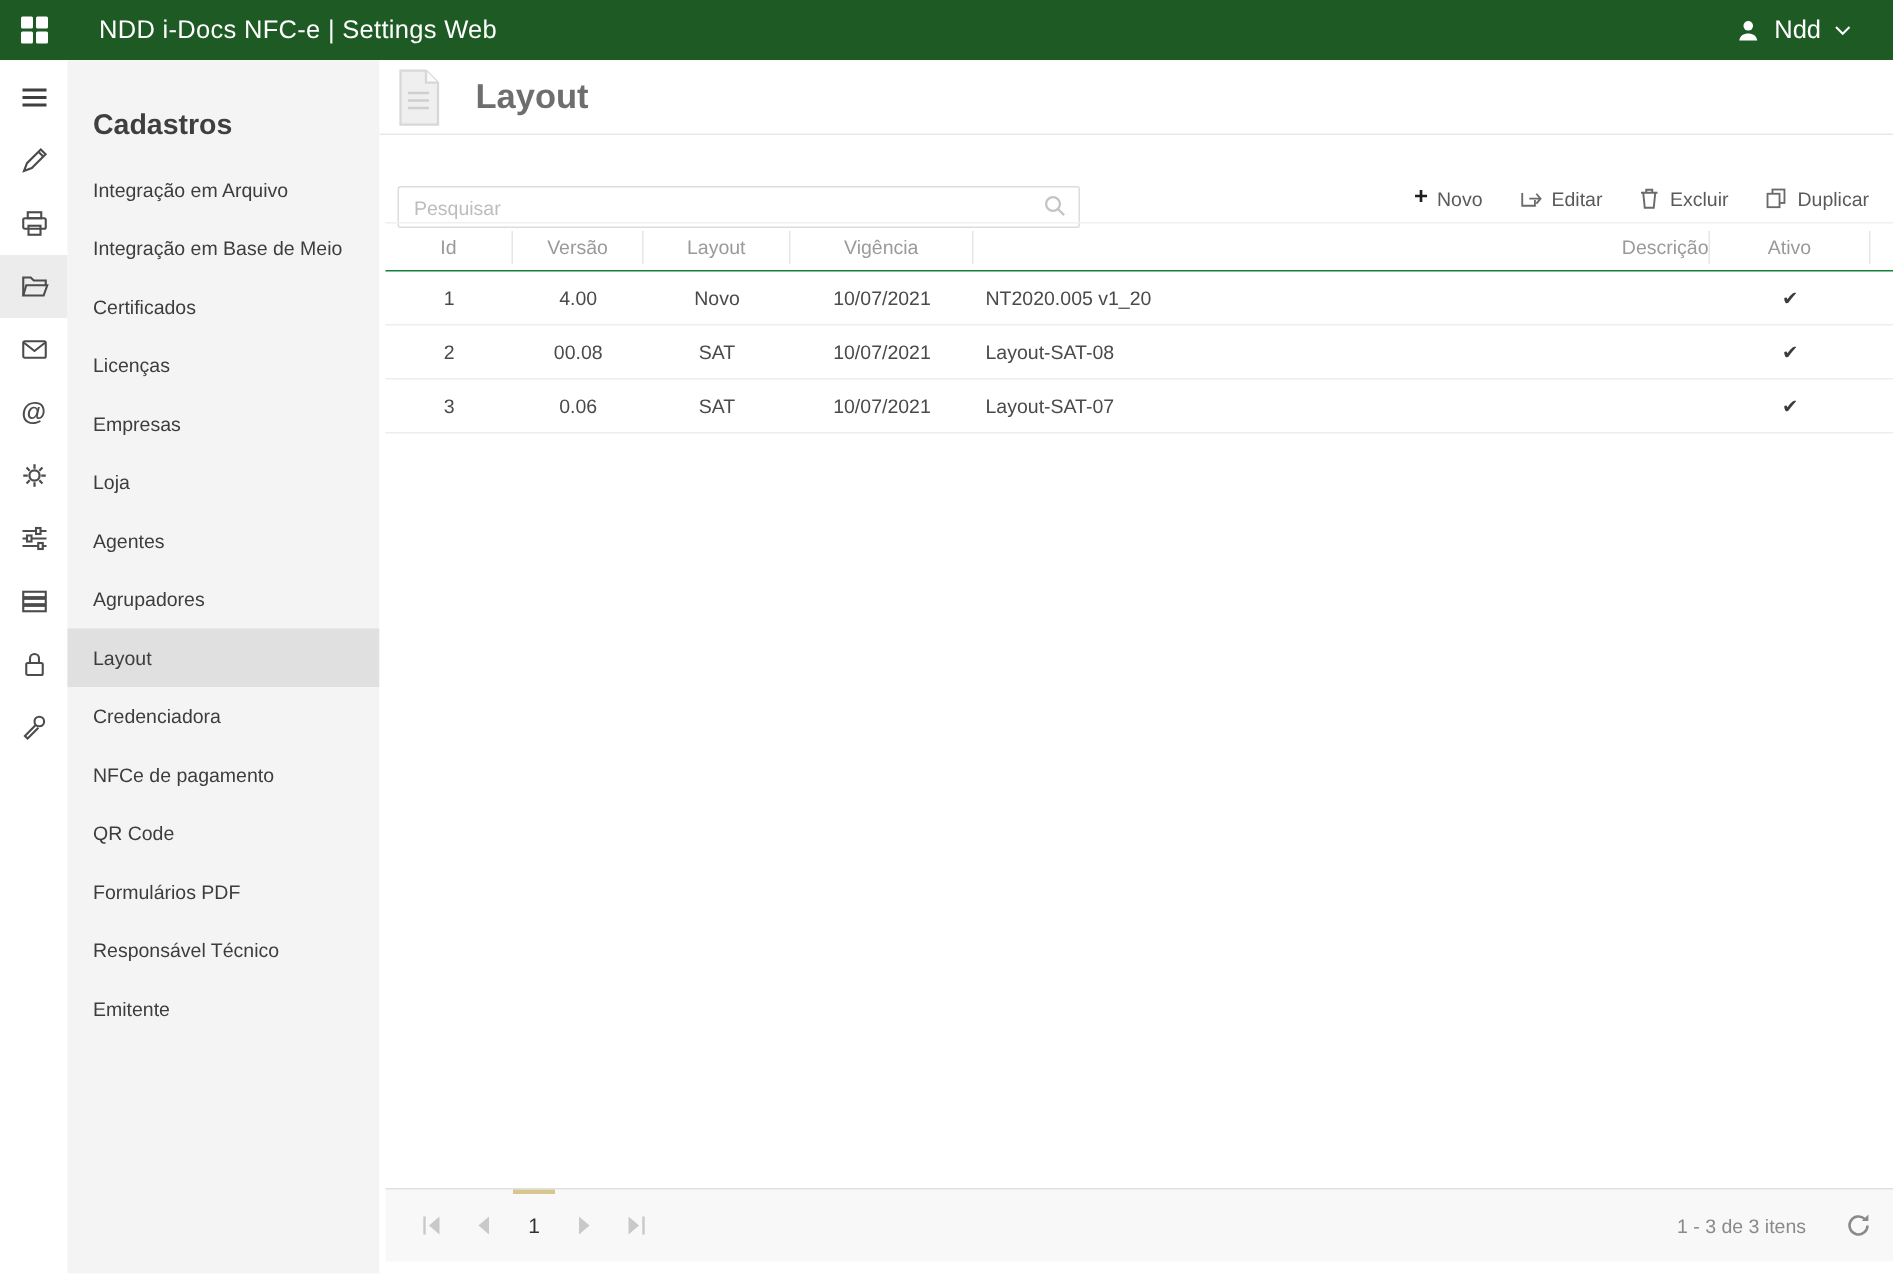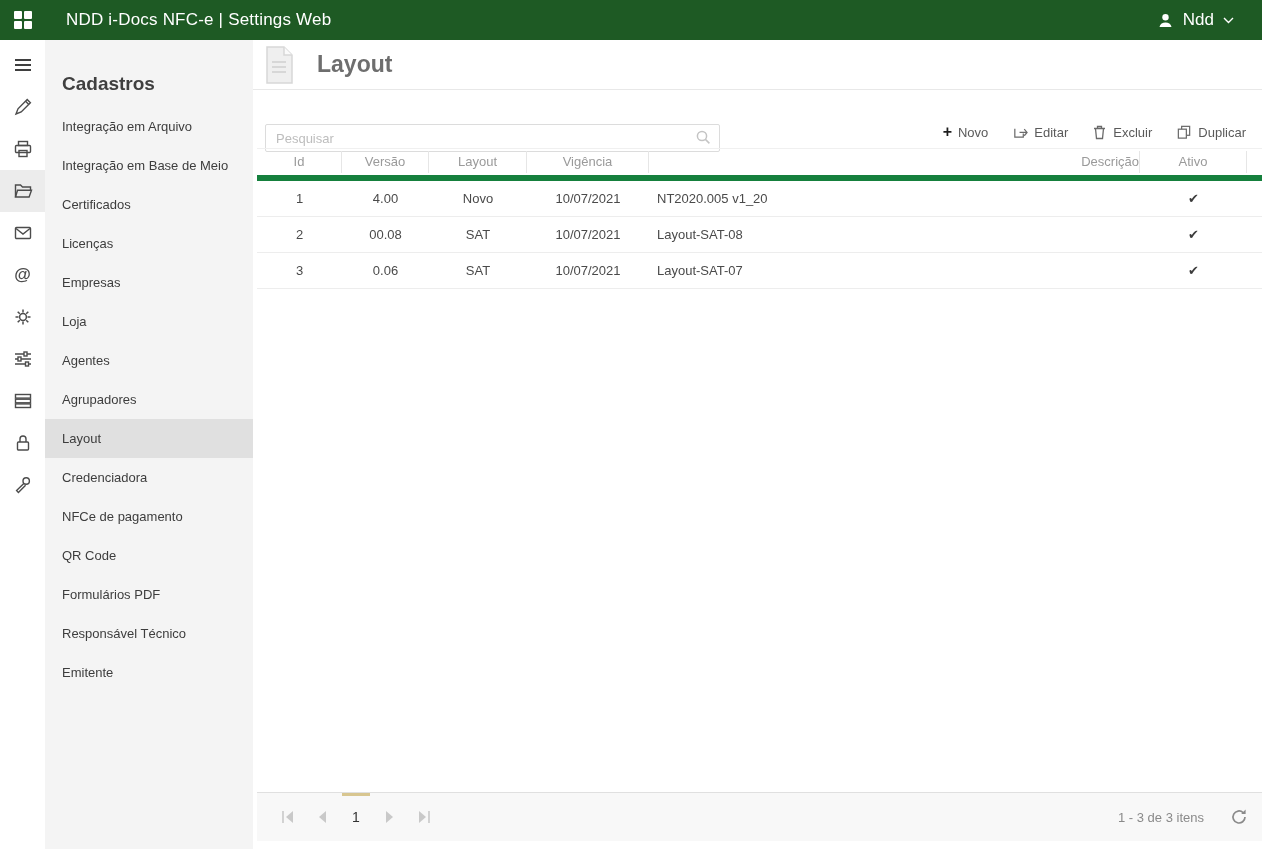--- a/index.html
+++ b/index.html
@@ -48,21 +48,21 @@
   .search-icon { position:absolute; right:8px; top:5px; }
   .tb-buttons { margin-left:auto; display:flex; align-items:center; gap:24px; }
   .tb-btn { display:flex; align-items:center; gap:6px; font-size:13px; color:#5a5a5a; cursor:pointer;
     background:none; border:none; font-family:inherit; }
   .plus-glyph { font-size:16px; font-weight:700; color:#1d1d1d; line-height:1; }
 
   
   .grid { position:absolute; top:108px; left:4px; right:0; }
   .grid-row, .grid-head { display:grid; grid-template-columns:85px 87px 98px 122px 491px 107px 1fr; }
   .grid-head { height:33px; align-items:center; border-top:1px solid #f0f0f0;
-    border-bottom:6px solid #15803d; color:#9a9a9a; font-size:13px; }
+    border-bottom:1px solid #15803d; color:#9a9a9a; font-size:13px; }
   .grid-head .hcell { text-align:center; border-right:1px solid #e6e6e6; height:22px; line-height:22px; cursor:pointer; }
   .grid-head .hcell.left { text-align:right; padding-left:8px; }
   .grid-row { height:36px; align-items:center; border-bottom:1px solid #ededed;
     font-size:13px; color:#4a4a4a; cursor:pointer; }
   .grid-row .cell { text-align:center; }
   .grid-row .cell.left { text-align:left; padding-left:8px; }
   .check { color:#3c3c3c; font-weight:700; font-size:13px; }
 
   
   .pager { position:absolute; left:4px; right:0; top:752px; height:49px; background:#f8f8f8;

